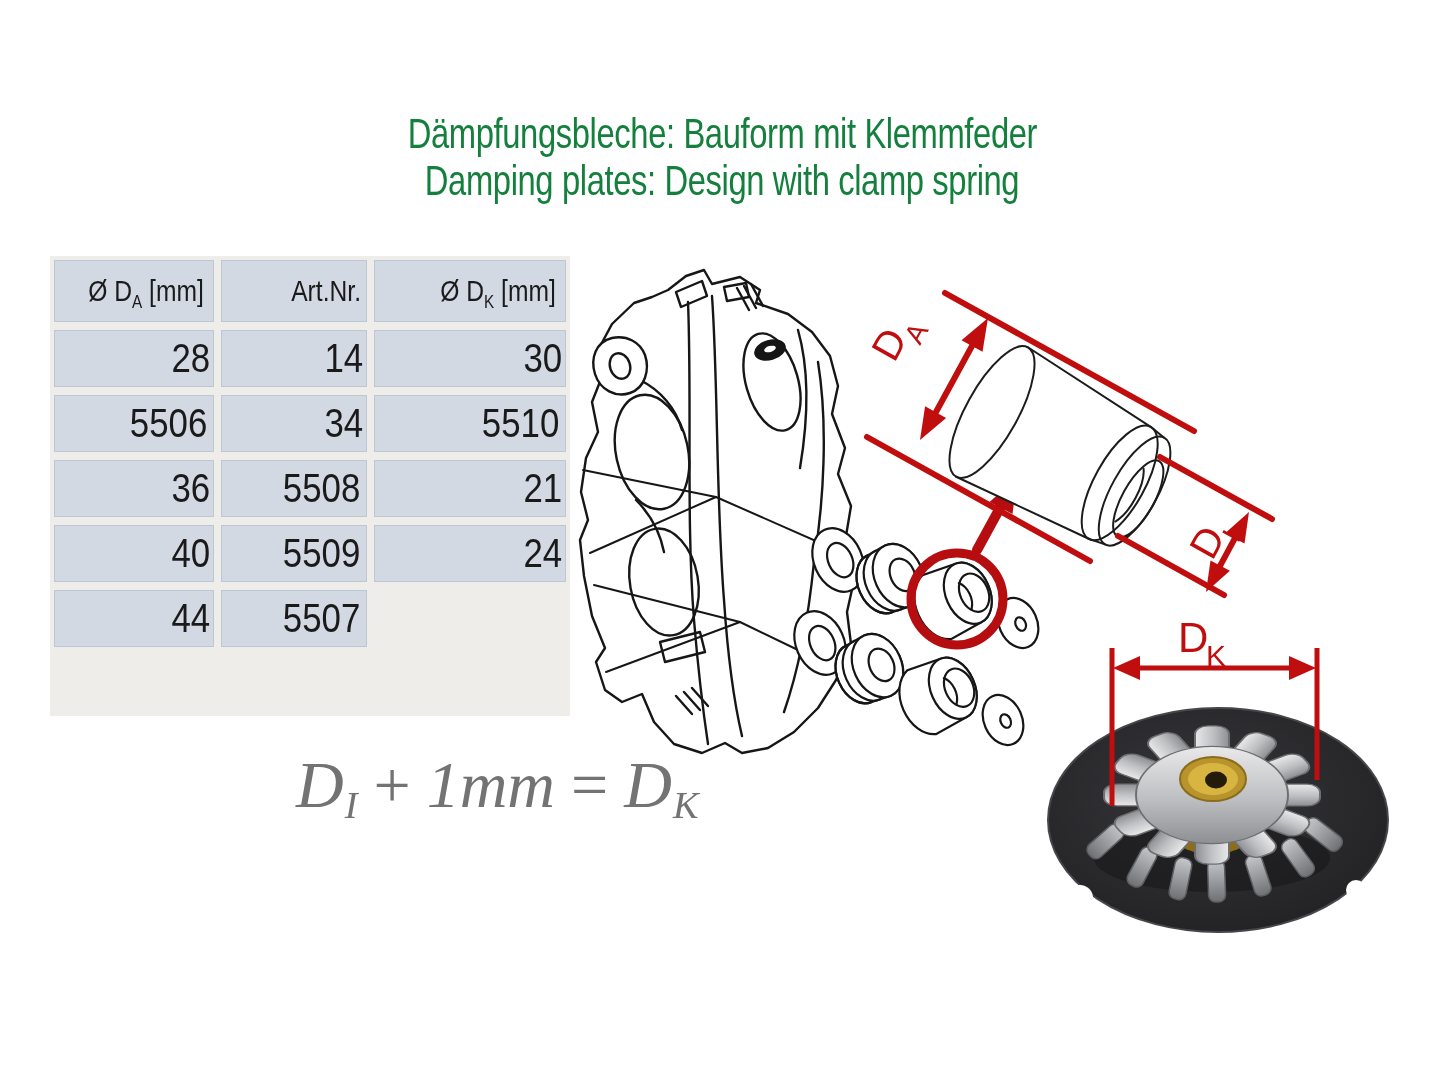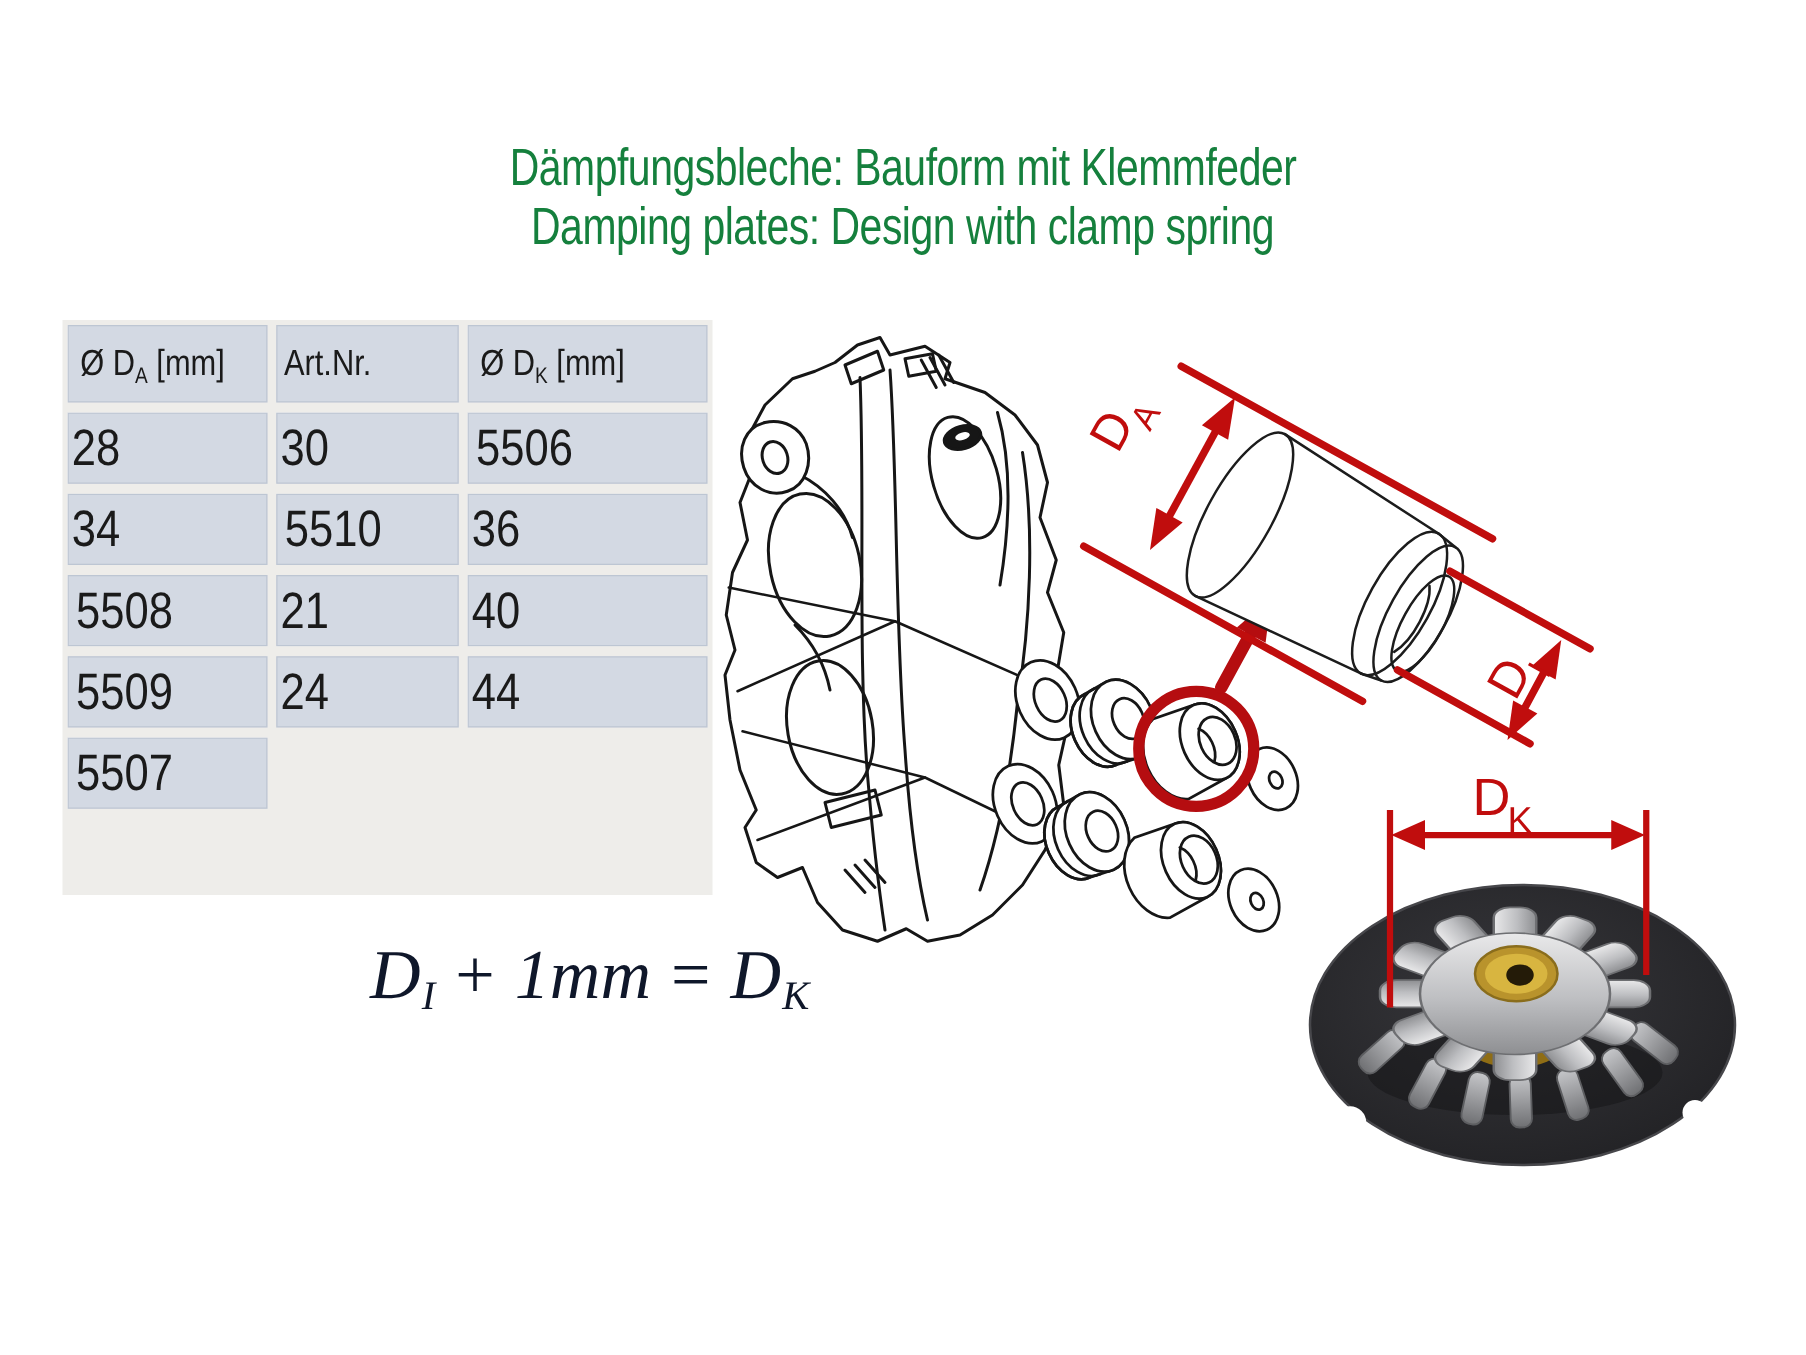--- a/index.html
+++ b/index.html
@@ -7,28 +7,28 @@
           font-family:"Liberation Sans",sans-serif;color:#1a1a1a;}
   
   .title{position:absolute;top:110px;left:0;width:100%;text-align:center;
          font-size:42px;line-height:47px;color:#15803d;font-weight:400;white-space:nowrap;}
   .title .cond{display:inline-block;transform:scaleX(0.78);transform-origin:center;letter-spacing:-0.5px;}
   
   .spec-table{position:absolute;left:50px;top:256px;background:#eeedea;padding:4px;
               display:grid;grid-template-columns:160px 146px 192px;
               grid-template-rows:62px repeat(6,57px);gap:8px 7px;}
   .cell{background:#d3d9e3;box-shadow:inset 0 0 0 1px rgba(150,162,180,.35);
-        display:flex;align-items:center;justify-content:flex-start;}
+        display:flex;align-items:center;justify-content:flex-end;}
   .cell .cond{display:inline-block;transform:scaleX(0.85);transform-origin:center;white-space:nowrap;}
   .hcell{font-size:29px;}
   .dcell{font-size:41px;}
   sub.u{font-size:0.62em;line-height:0;}
   
-  .formula{position:absolute;left:296px;top:752px;color:#0f172a;
-           font-family:"Liberation Serif",serif;font-style:italic;font-size:56px;line-height:1;white-space:nowrap;}
+  .formula{position:absolute;left:296px;top:752px;color:#737373;
+           font-family:"Liberation Serif",serif;font-style:italic;font-size:66px;line-height:1;white-space:nowrap;}
   .formula .sub{font-size:0.58em;vertical-align:-0.28em;margin-left:1px;}
   .formula .op{font-style:normal;margin:0 16px;}
   svg text{font-family:"Liberation Sans",sans-serif;}
   .red-note{fill:#c00d0d;}
 </style>
 </head>
 <body>
 
 <div class="canvas">
 
@@ -43,20 +43,23 @@
       </div>
     <div class="cell hcell">
         <span class="cond"><span>Art.Nr.</span></span>
       </div>
     <div class="cell hcell">
         <span class="cond"><span>Ø D</span><sub class="u">K</sub><span> [mm]</span></span>
       </div>
 
     <div class="cell dcell">
         <span class="cond">28</span>
+      </div>
+    <div class="cell dcell">
+        <span class="cond">14</span>
       </div>
 
     <div class="cell dcell">
         <span class="cond">30</span>
       </div>
     <div class="cell dcell">
         <span class="cond">5506</span>
       </div>
 
     <div class="cell dcell">

